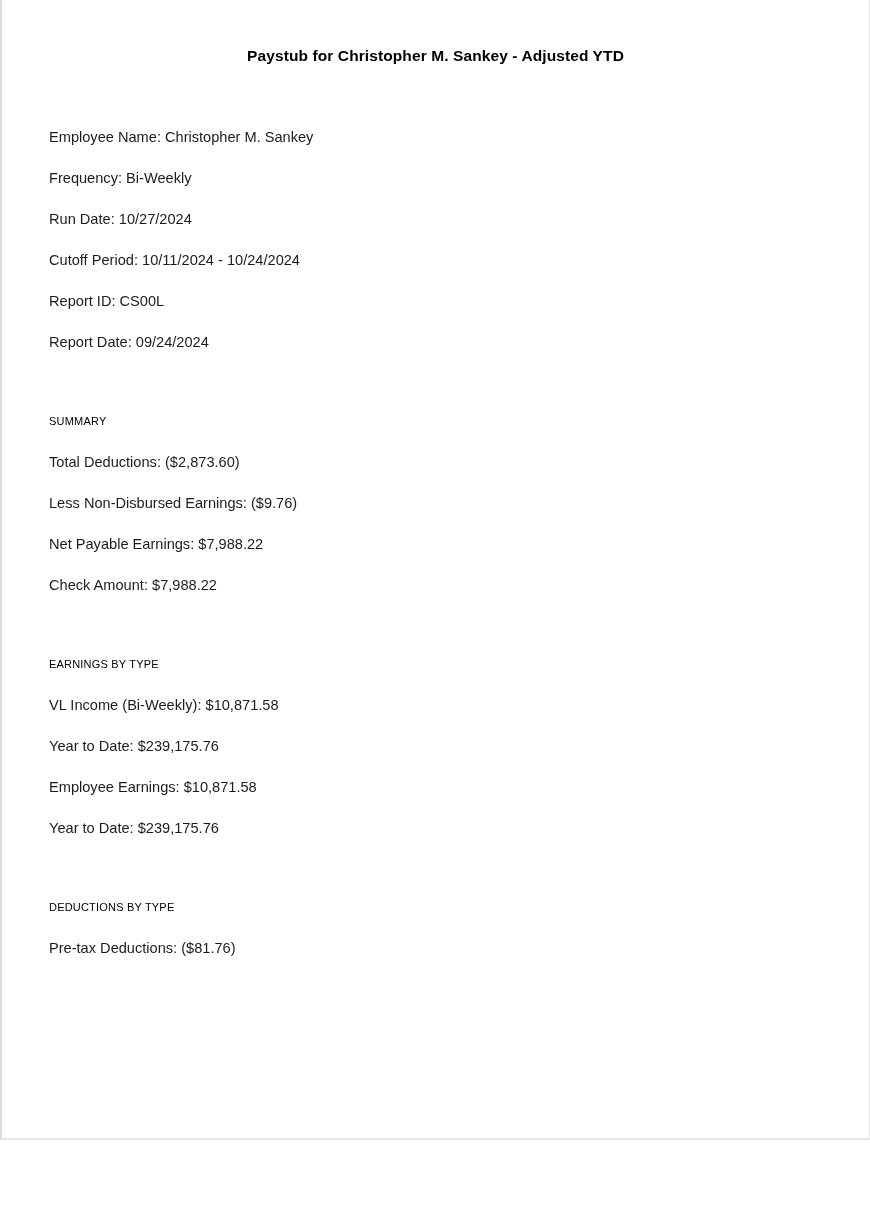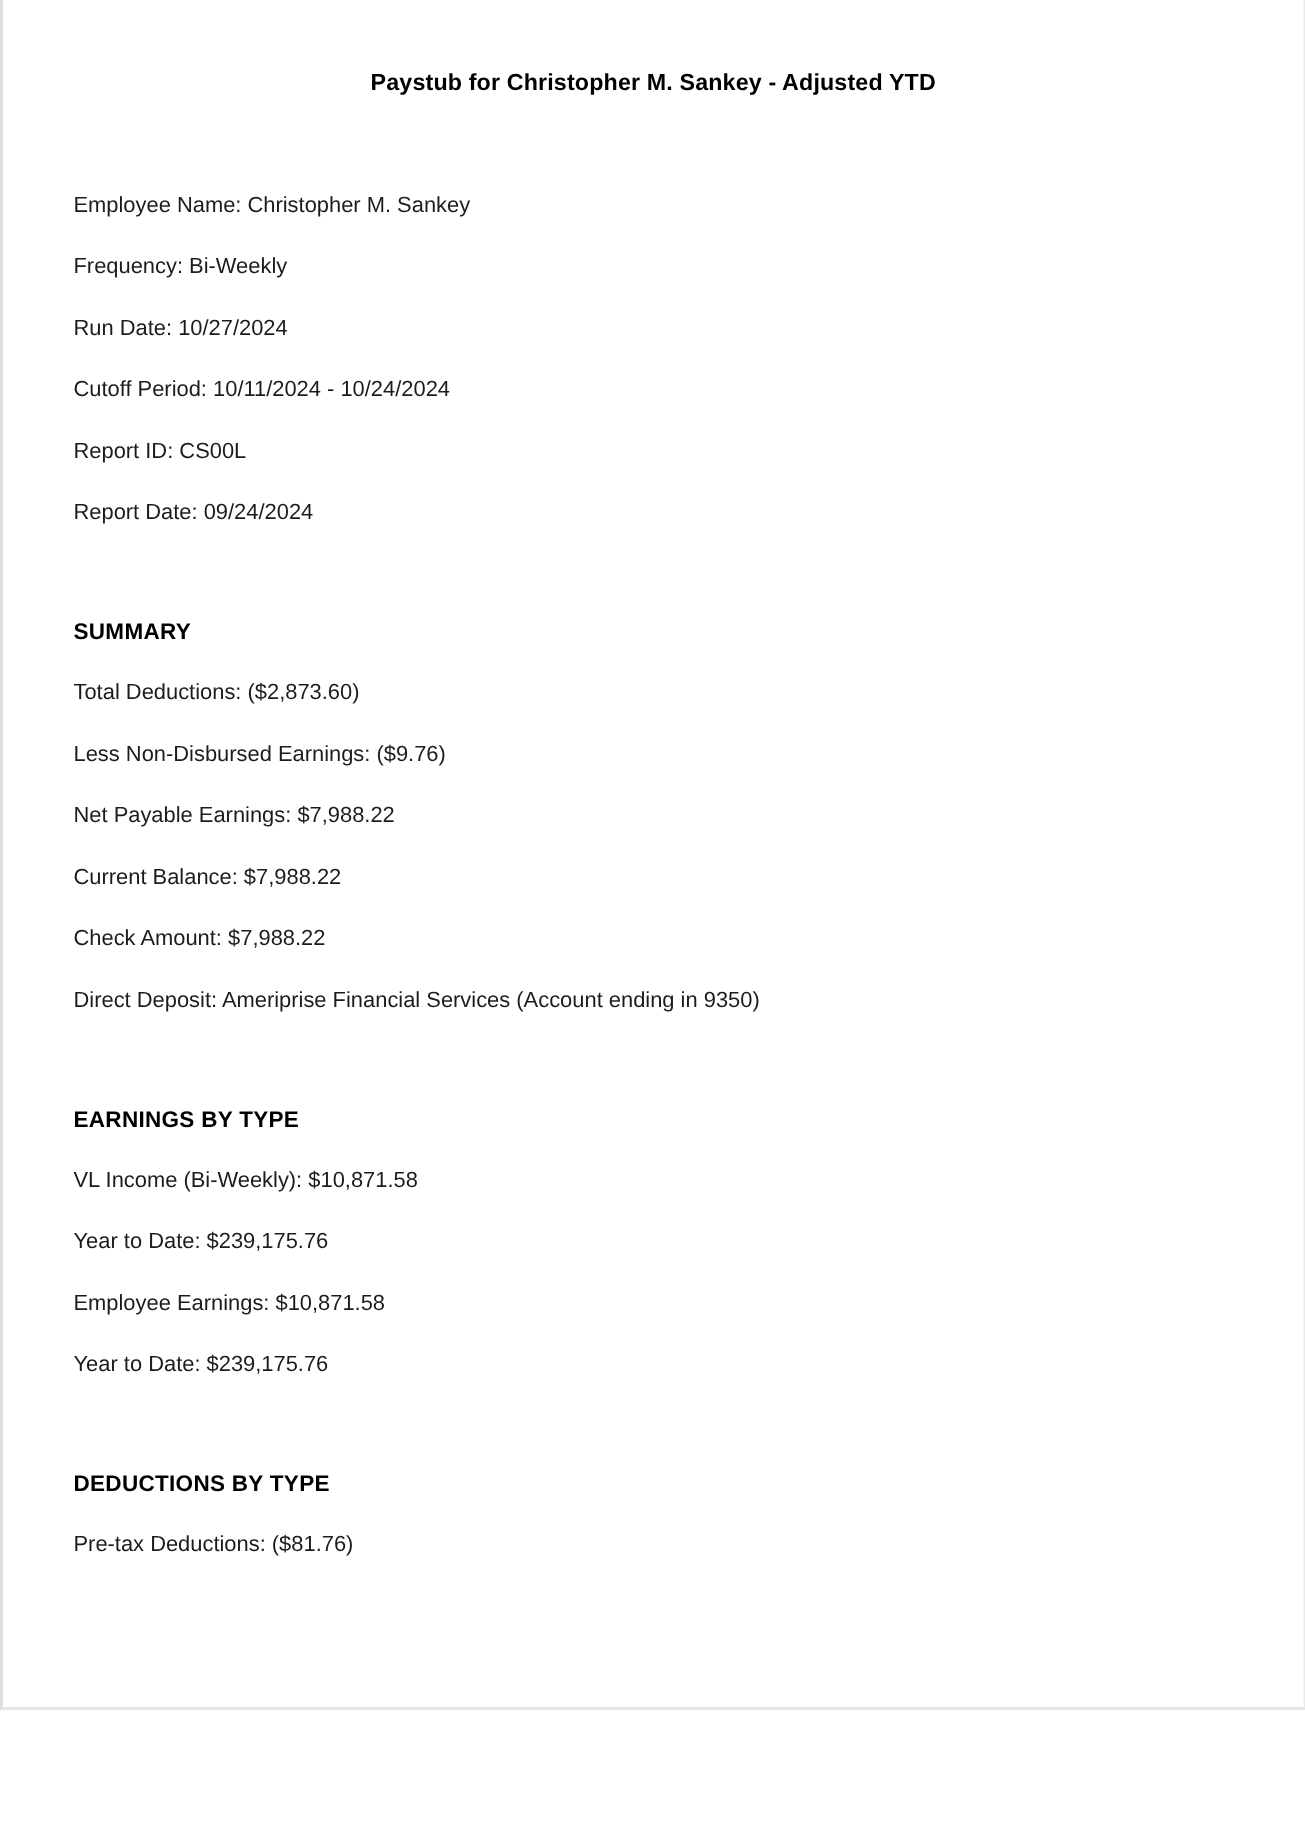--- a/index.html
+++ b/index.html
@@ -48,22 +48,22 @@
   .line:last-child {
     margin-bottom: 0;
   }
   .block {
     margin: 0;
   }
   .block-gap {
     height: 60px;
   }
   .section-heading {
-    font-size: 15px;
-    font-weight: bold;
+    font-size: 11px;
+    font-weight: normal;
     line-height: 19px;
     letter-spacing: 0.2px;
     color: #000000;
     margin: 0 0 22px 0;
     white-space: nowrap;
   }
   .footer {
     position: absolute;
     left: 0;
     right: 0;
@@ -91,23 +91,21 @@
       <p class="line">Report Date: 09/24/2024</p>
     </div>
 
     <div class="block-gap"></div>
 
     <div class="block">
       <p class="section-heading">SUMMARY</p>
       <p class="line">Total Deductions: ($2,873.60)</p>
       <p class="line">Less Non-Disbursed Earnings: ($9.76)</p>
       <p class="line">Net Payable Earnings: $7,988.22</p>
-      <p class="line">Current Balance: $7,988.22</p>
       <p class="line">Check Amount: $7,988.22</p>
-      <p class="line">Direct Deposit: Ameriprise Financial Services (Account ending in 9350)</p>
     </div>
 
     <div class="block-gap"></div>
 
     <div class="block">
       <p class="section-heading">EARNINGS BY TYPE</p>
       <p class="line">VL Income (Bi-Weekly): $10,871.58</p>
       <p class="line">Year to Date: $239,175.76</p>
       <p class="line">Employee Earnings: $10,871.58</p>
       <p class="line">Year to Date: $239,175.76</p>

